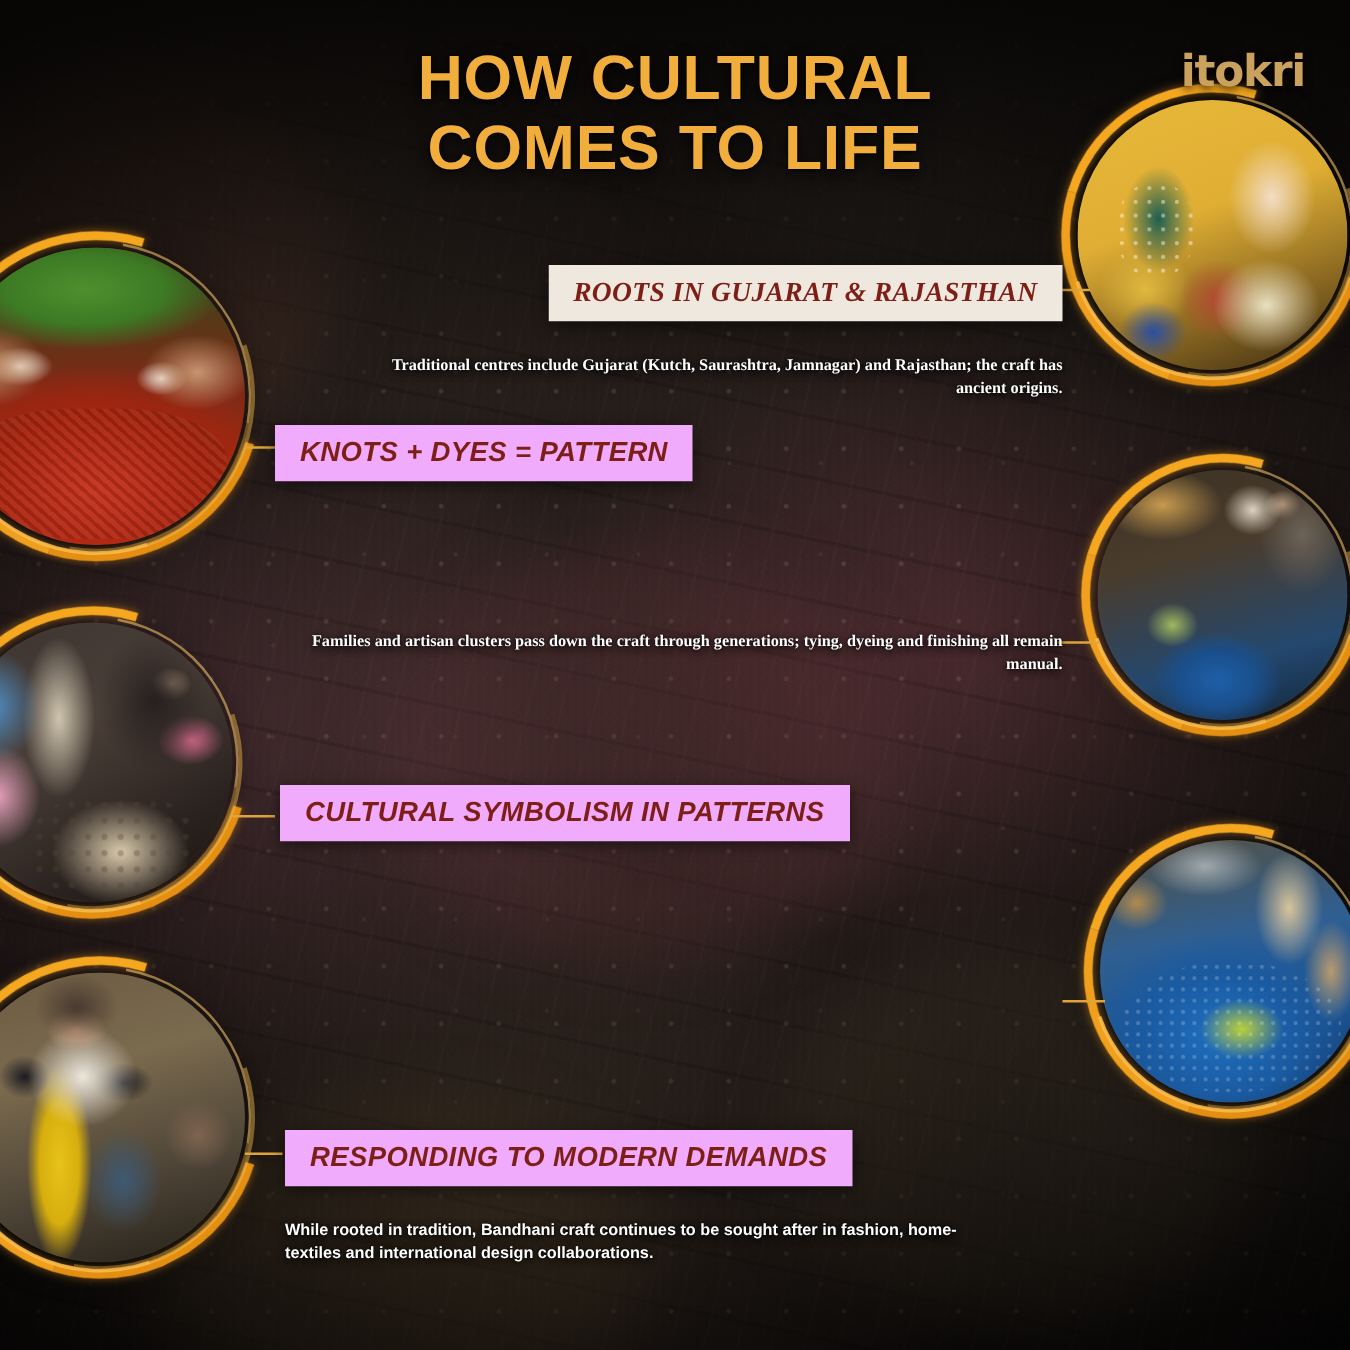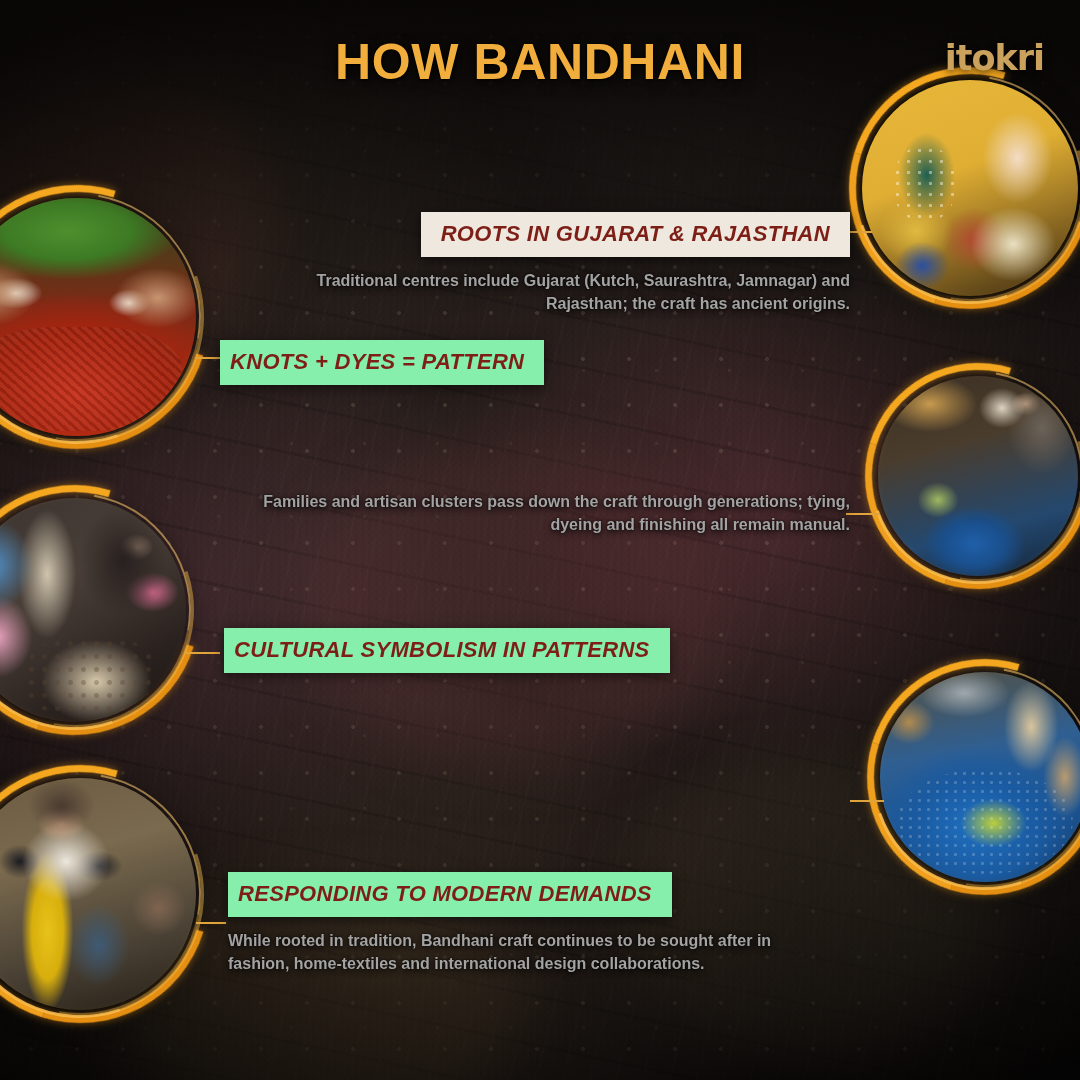--- a/index.html
+++ b/index.html
@@ -218,29 +218,29 @@
   .band {
     display:inline-block;
     padding:9px 20px 10px;
     font-style:italic; font-weight:800;
     font-size:22px; letter-spacing:.3px;
     color:#7d1f17;
     box-shadow:0 3px 12px rgba(0,0,0,.55);
     white-space:nowrap;
   }
   .band.cream  { background:#eee8de; }
-  .band.amber  { background:#86efac;padding-left:10px; }
+  .band.amber  { background:#f0abfc; }
 
   .body-text {
-    margin-top:13px;
-    font-size:16px; font-weight:700; line-height:1.42;
-    color:#a3a3a3;
+    margin-top:26px;
+    font-size:13px; font-weight:700; line-height:1.42;
+    color:#ffffff;
     text-shadow:0 2px 7px rgba(0,0,0,.92), 0 0 2px rgba(0,0,0,.8);
   }
-  .right  { text-align:right; }
+  .right  { text-align:right;font-family:Liberation Serif, serif; }
   .left   { text-align:left; }
 </style>
 </head>
 <body>
 
 <div id="bg">
   <div class="layer bg-base"></div>
   <div class="layer bg-folds"></div>
   <div class="layer bg-dots"></div>
   <div class="layer bg-blobs">
@@ -250,21 +250,22 @@
     <i style="left:520px;top:-40px;width:300px;height:240px;background:rgba(60,55,50,.30);"></i>
     <i style="left:120px;top:880px;width:400px;height:260px;background:rgba(108,84,50,.26);"></i>
   </div>
   <div class="layer bg-noise"></div>
   <div class="layer bg-vign"></div>
   <div class="layer bg-top-dark"></div>
 </div>
 
 <div class="title-wrap">
   <h1>
-    <span>HOW BANDHANI</span>
+    <span>HOW CULTURAL</span>
+    <span class="l2">COMES TO LIFE</span>
   </h1>
 </div>
 
 <div class="logo">itokri</div>
 
 <div class="photo" style="left:862px;top:80px;width:216px;height:216px;">
   <div class="disc">
     <div class="img img-tying-women">
         <span class="spots"></span>
       </div>
@@ -338,16 +339,16 @@
   <div class="body-text">Families and artisan clusters pass down the craft through generations; tying, dyeing and finishing all remain manual.</div>
 </div>
 
 <div class="row left" style="left:224px;top:628px;width:570px;">
   <div class="band amber">CULTURAL SYMBOLISM IN PATTERNS</div>
 </div>
 
 <div class="row right" style="left:316px;top:768px;width:534px;">
 </div>
 
-<div class="row left" style="left:228px;top:872px;width:560px;">
+<div class="row left" style="left:228px;top:904px;width:560px;">
   <div class="band amber">RESPONDING TO MODERN DEMANDS</div>
   <div class="body-text">While rooted in tradition, Bandhani craft continues to be sought after in fashion, home-textiles and international design collaborations.</div>
 </div>
 
 </body></html>

